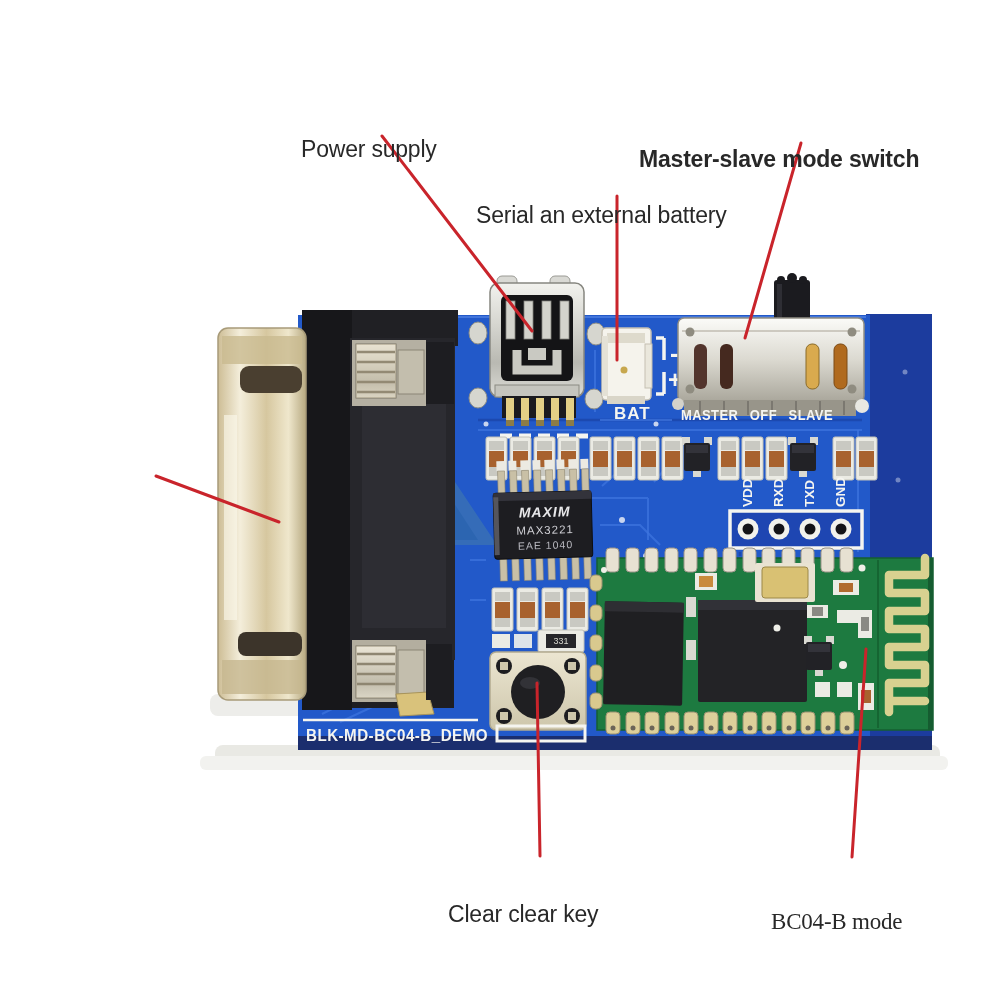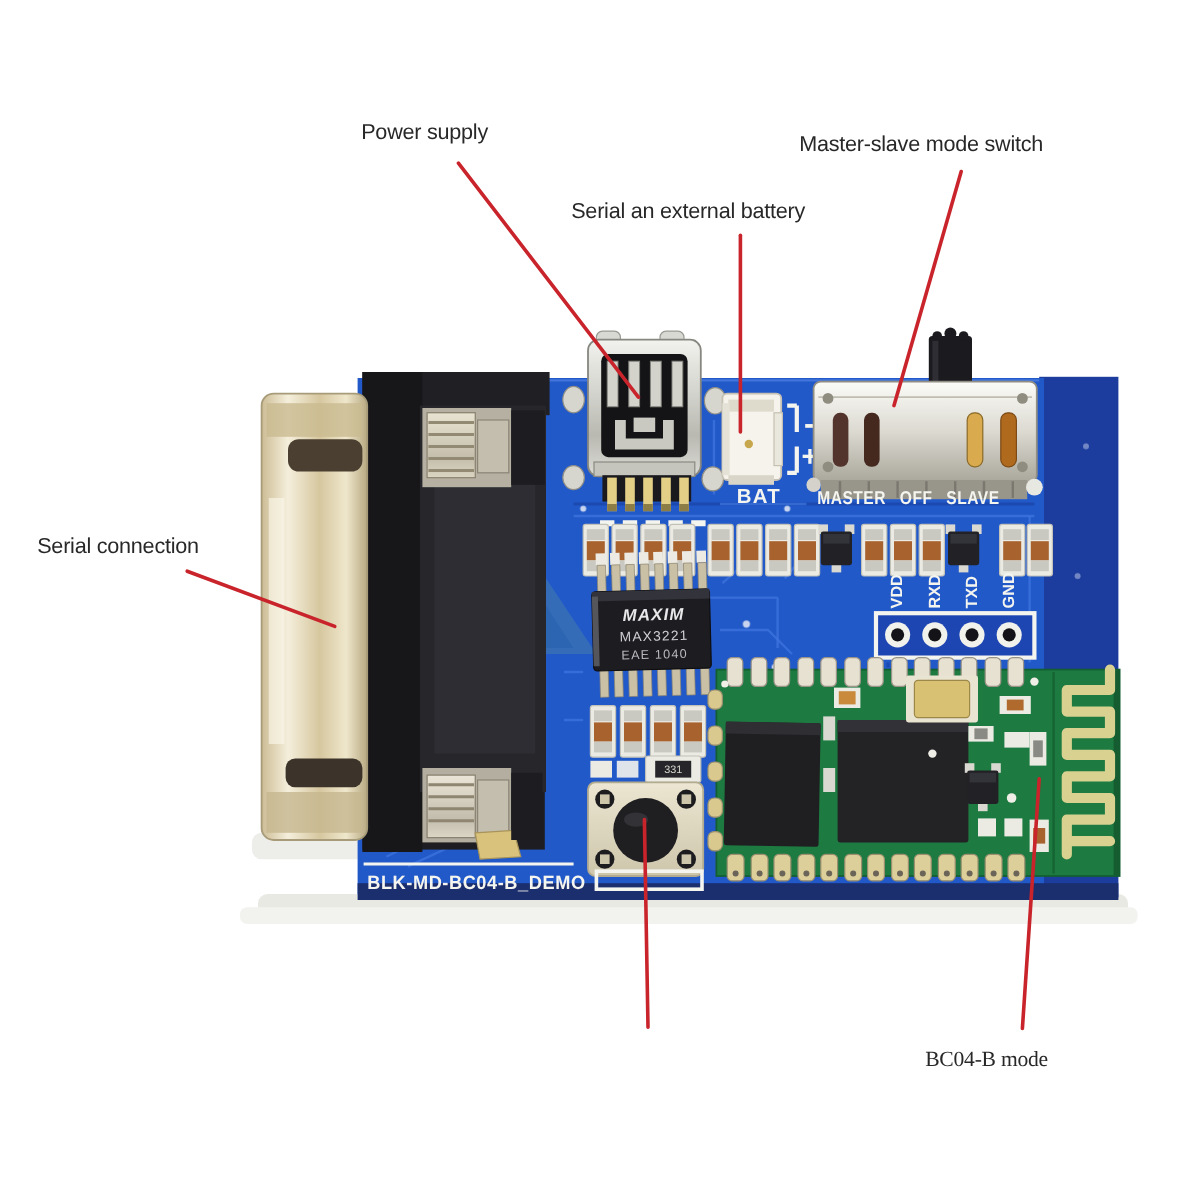--- a/index.html
+++ b/index.html
@@ -1,19 +1,19 @@
 <!DOCTYPE html>
 <html style="--annotation-red: #c9242b; --pcb-blue: #2259c9; --pcb-edge: #1c3c9e; --module-green: #1d7a40; --antenna-gold: #d8d190; --silkscreen-white: #f5f5f0;"><head>
 <meta charset="utf-8">
 <style>
   html,body{margin:0;padding:0;background:#fff;}
   .canvas{position:relative;width:1000px;height:1000px;background:#ffffff;overflow:hidden;
           font-family:"Liberation Sans",sans-serif;}
-  .label{position:absolute;font-size:18px;line-height:1.2;color:#282828;letter-spacing:-0.2px;
-         white-space:nowrap;font-family:"Liberation Sans",sans-serif;}
+  .label{position:absolute;font-size:23px;line-height:1.2;color:#282828;letter-spacing:-0.2px;
+         white-space:nowrap;font-family:"Liberation Sans",sans-serif;margin-top:36px;}
   svg{position:absolute;left:0;top:0;}
   .ann{stroke:var(--annotation-red,#c9242b);stroke-width:3;stroke-linecap:round;}
   .pcb{fill:var(--pcb-blue,#2259c9);}
   .pcbEdge{fill:var(--pcb-edge,#1c3c9e);}
   .green{fill:var(--module-green,#1d7a40);}
   .antenna{stroke:var(--antenna-gold,#d8d190);}
   .silk{fill:var(--silkscreen-white,#f5f5f0);font-family:"Liberation Sans",sans-serif;font-weight:bold;}
   .trace{stroke:#3e74dd;stroke-width:2;fill:none;opacity:.75;}
   .traceD{stroke:#1c47ad;stroke-width:2.5;fill:none;opacity:.9;}
 </style>
@@ -446,17 +446,17 @@
     <line class="ann" x1="617" y1="196" x2="617" y2="360"></line>
     <line class="ann" x1="801" y1="143" x2="745" y2="338"></line>
     <line class="ann" x1="156" y1="476" x2="279" y2="522"></line>
     <line class="ann" x1="537" y1="683" x2="540" y2="856"></line>
     <line class="ann" x1="866" y1="649" x2="852" y2="857"></line>
   </g>
 </svg>
 
 <div class="label" style="left:301px;top:100px;">Power supply</div>
 <div class="label" style="left:476px;top:166px;">Serial an external battery</div>
-<div class="label" style="left:666px;top:110px;">Master-slave mode switch</div>
-<div class="label" style="left:31px;top:445px;">Serial connection</div>
+<div class="label" style="left:639px;top:110px;font-weight:bold;">Master-slave mode switch</div>
+<div class="label" style="left:448px;top:865px;">Clear clear key</div>
 <div class="label" style="left:771px;top:872px;font-family:Liberation Serif, serif;">BC04-B mode</div>
 
 </div>
 
 </body></html>

